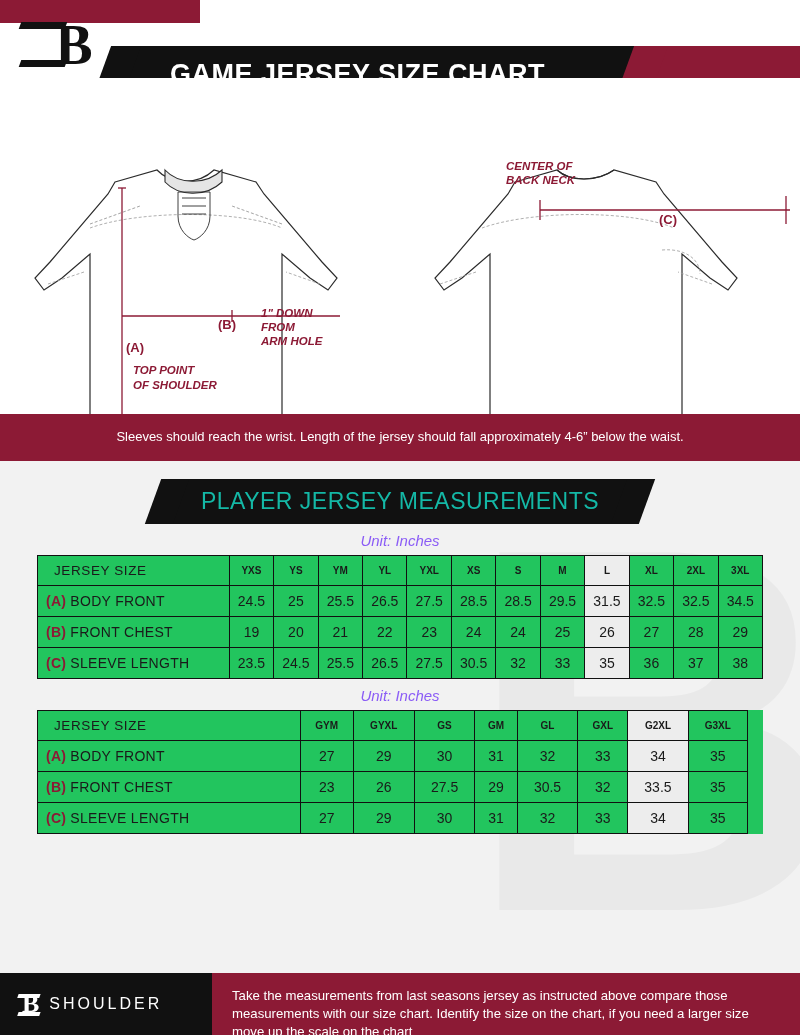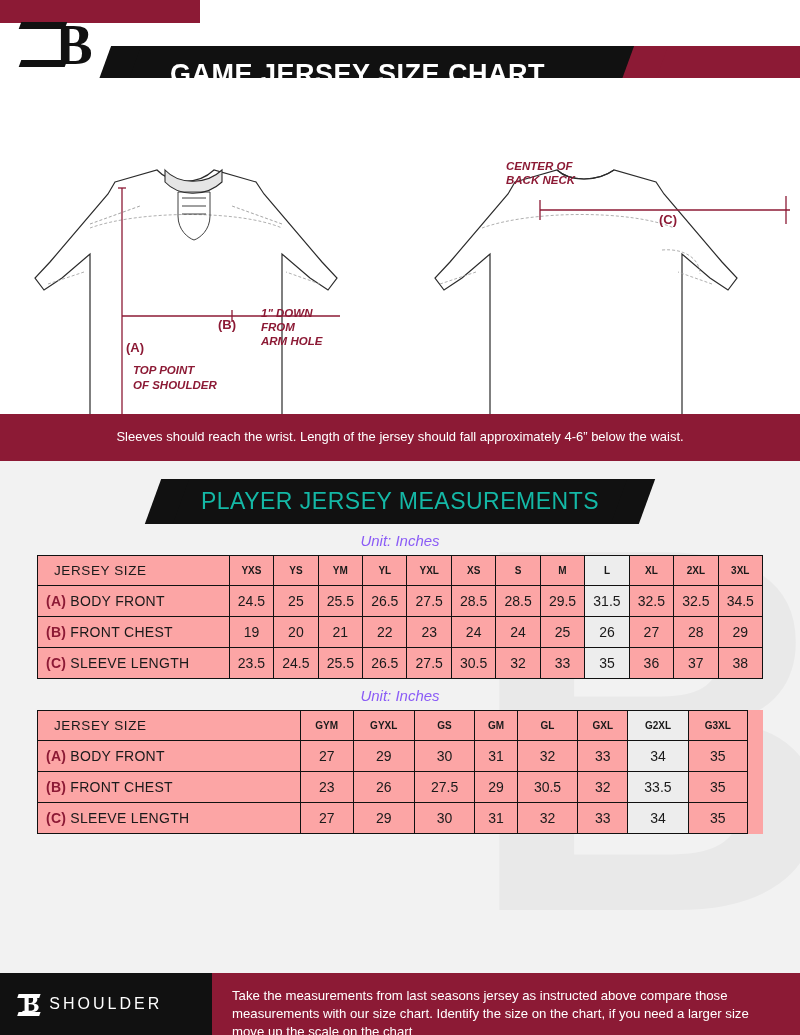--- a/index.html
+++ b/index.html
@@ -97,21 +97,21 @@
   .sec-head:after{
     content:""; position:absolute; right:-14px; top:0; width:28px; height:100%;
     background:#111; transform: skewX(-20deg);
   }
   .unit {
     text-align:center; font-style:italic; font-size:15px; margin:8px 0 6px 0; color:#8b5cf6;
   }
 
   
   table {
-    border-collapse: collapse; background:#fca5a5; margin:0 auto;
+    border-collapse: collapse; background:#22c55e; margin:0 auto;
     font-size:14px;
   }
   .player-table { width:726px; }
   .goalie-table { width:726px; }
   td, th { border:1px solid #111; padding:7px 4px; text-align:center; font-weight:400; }
   .rowlabel {
     text-align:left; padding-left:8px; white-space:nowrap; letter-spacing:0.3px;
   }
   .tag { color:#8c1a35; font-weight:700; padding-right:4px; }
   .hdr-label { text-align:left; padding-left:16px; font-size:13.5px; letter-spacing:0.6px; }

